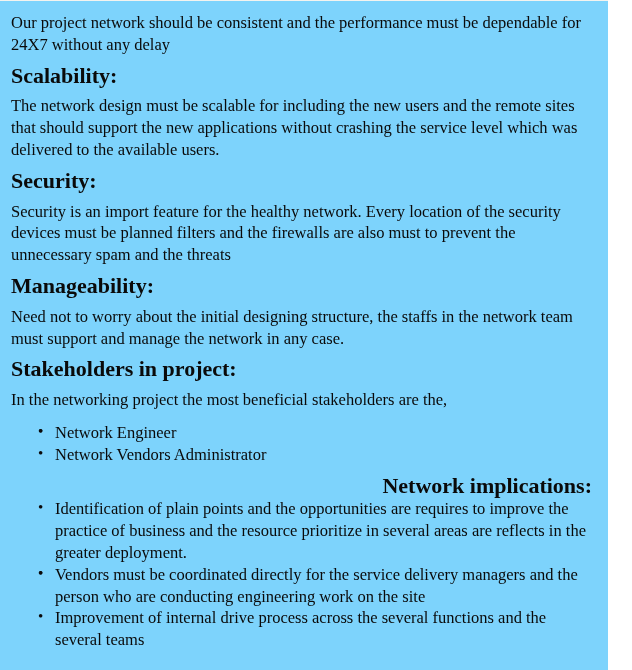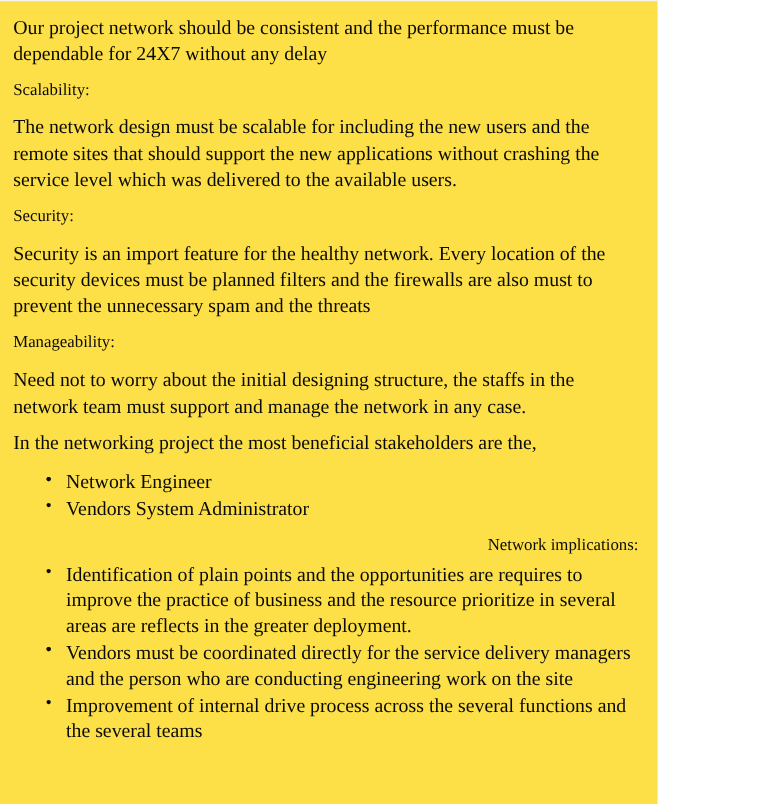--- a/index.html
+++ b/index.html
@@ -11,32 +11,32 @@
     width: 632px;
     height: 670px;
     overflow: hidden;
     font-family: "Liberation Serif", "DejaVu Serif", serif;
     font-size: 16.5px;
     line-height: 21.8px;
     color: #0a0a0a;
   }
   .page {
     box-sizing: border-box;
-    width: 548px;
+    width: 608px;
     height: 670px;
     padding: 11px 16px 0 11px;
     border-top: 1px solid #f4f3ef;
-    background: #fde047;
+    background: #7dd3fc;
   }
   p.body-text {
     margin: 0 0 9px 0;
   }
   .heading {
-    font-weight: normal;
-    font-size: 14px;
+    font-weight: bold;
+    font-size: 22px;
     margin: 0 0 9px 0;
   }
   .heading.tight {
     margin-bottom: 2px;
     text-align: right;
   }
   ul.bullet-list {
     list-style: none;
     margin: 0 0 9px 0;
     padding: 0;
@@ -65,33 +65,34 @@
 
   <div class="heading">Scalability:</div>
   <p class="body-text">The network design must be scalable for including the new users and the remote sites that should support the new applications without crashing the service level which was delivered to the available users.</p>
 
   <div class="heading">Security:</div>
   <p class="body-text">Security is an import feature for the healthy network. Every location of the security devices must be planned filters and the firewalls are also must to prevent the unnecessary spam and the threats</p>
 
   <div class="heading">Manageability:</div>
   <p class="body-text">Need not to worry about the initial designing structure, the staffs in the network team must support and manage the network in any case.</p>
 
+  <div class="heading">Stakeholders in project:</div>
   <p class="body-text" style="margin-bottom:11px;">In the networking project the most beneficial stakeholders are the,</p>
 
   <ul class="bullet-list">
     <li>
       <span class="marker">•</span>
     </li>
     <li>
       <span class="marker">•</span>
       <span>Network Engineer</span>
     </li>
     <li>
       <span class="marker">•</span>
-      <span>Vendors System Administrator</span>
+      <span>Network Vendors Administrator</span>
     </li>
   </ul>
 
   <div class="implications-block">
     <div class="heading tight">Network implications:</div>
 
     <ul class="bullet-list">
       <li>
         <span class="marker">•</span>
         <span>Identification of plain points and the opportunities are requires to improve the practice of business and the resource prioritize in several areas are reflects in the greater deployment.</span>

